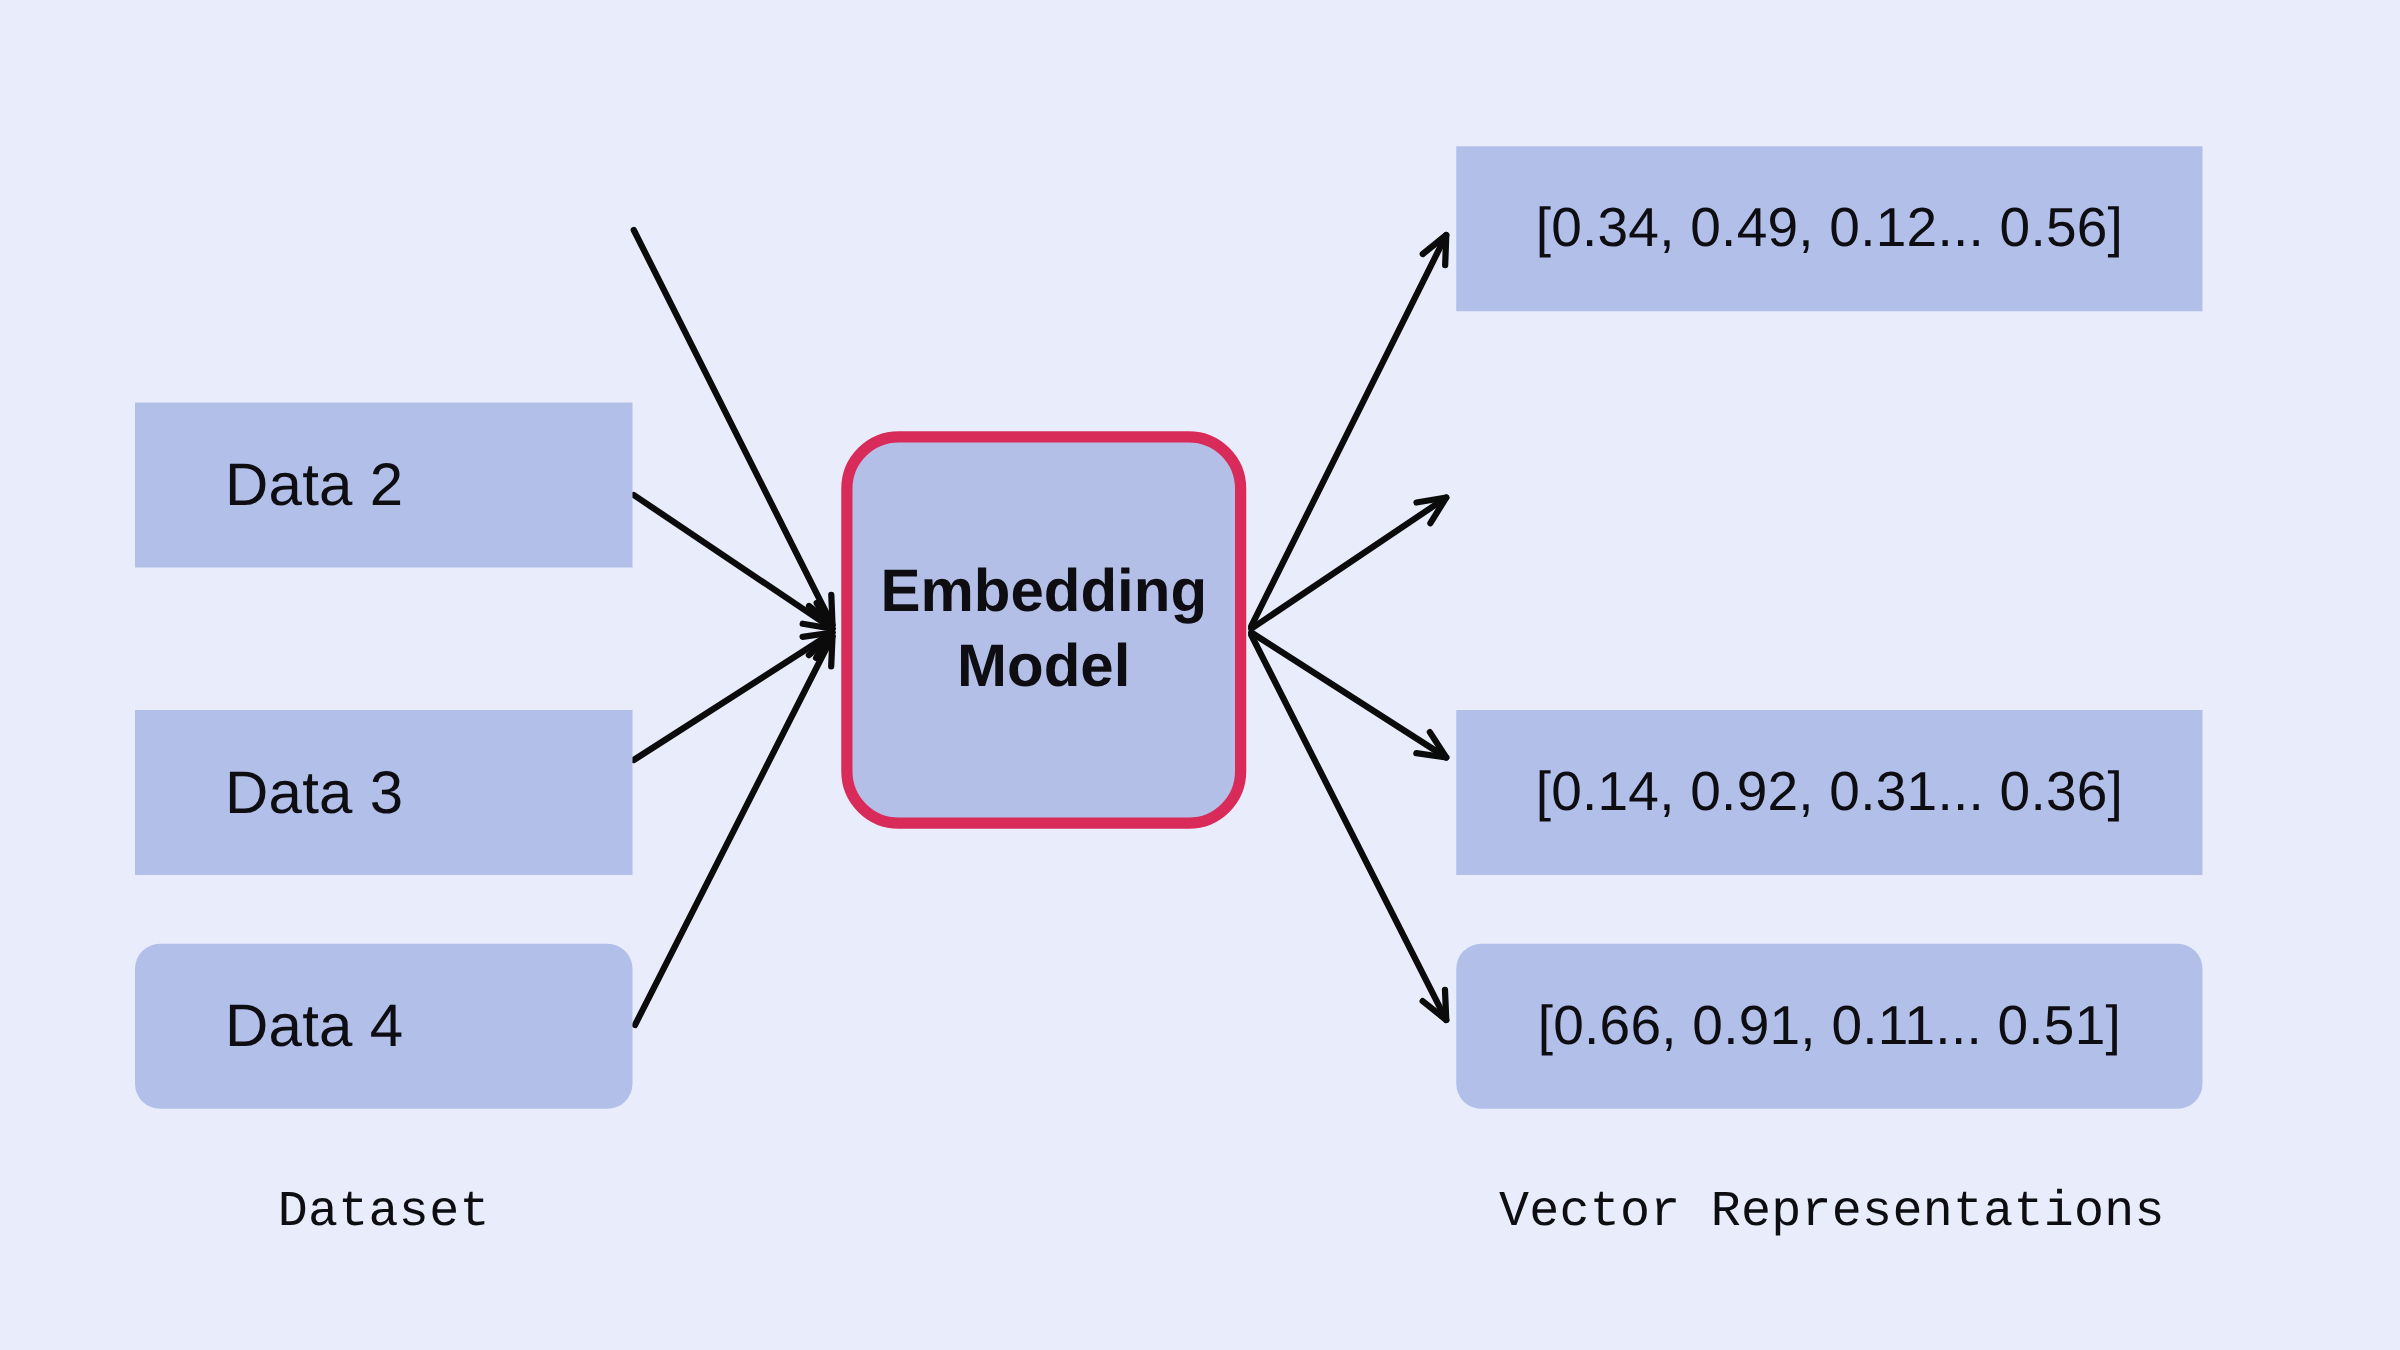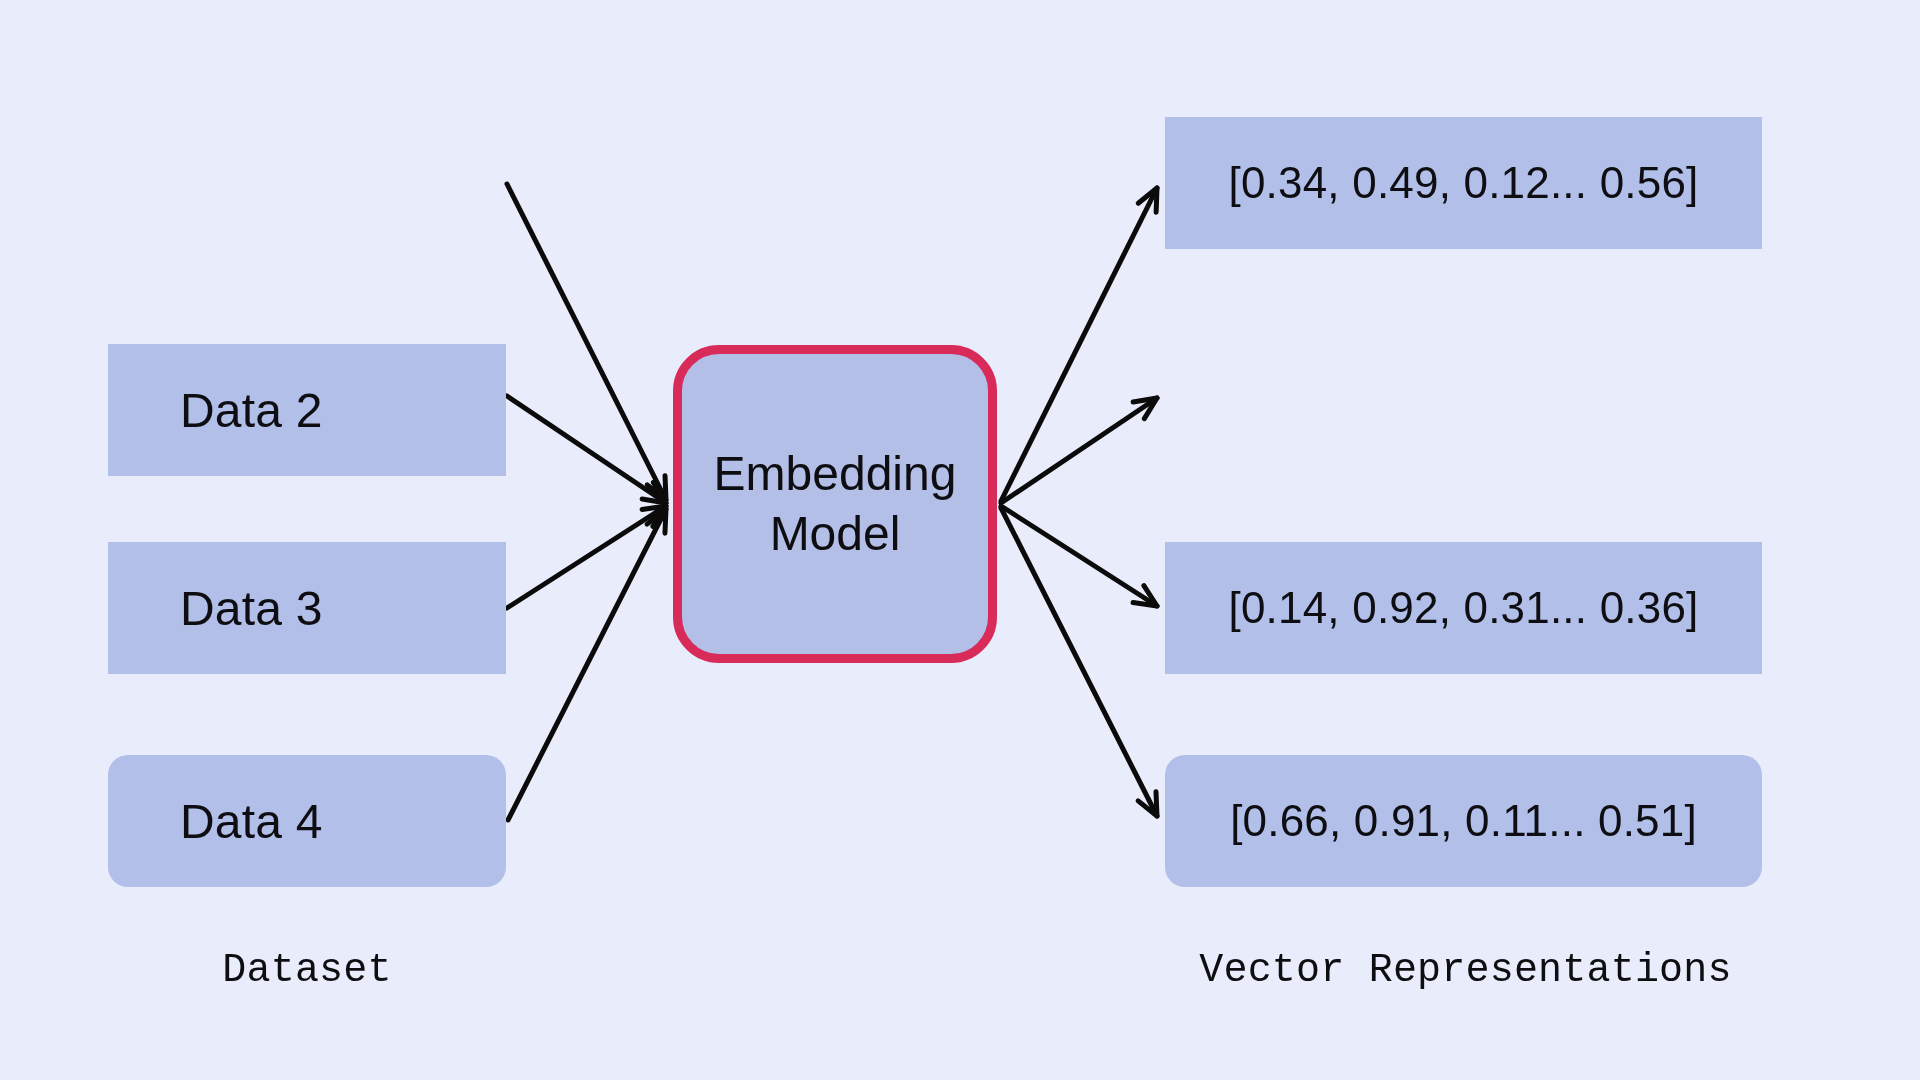--- a/index.html
+++ b/index.html
@@ -27,34 +27,35 @@
     position:absolute;
     background:var(--box-fill);
     display:flex;
     align-items:center;
     font-size:48px;
     letter-spacing:0.2px;
   }
   .data-box{left:108px;width:398px;height:132px;padding-left:72px;}
   .vector-box{left:1165px;width:597px;height:132px;justify-content:center;font-size:44px;}
   .row-0{top:117px;}
-  .row-1{top:344px;}
-  .row-2{top:542px;}
+  .row-1{top:322px;}
+  .row-2{top:568px;}
   .row-3{top:755px;border-radius:20px;}
 
   .model-box{
     position:absolute;
     left:673px;top:345px;width:324px;height:318px;
     background:var(--model-fill);
     border:9px solid var(--model-border);
     border-radius:46px;
     display:flex;flex-direction:column;
     align-items:center;justify-content:center;
     font-size:48px;line-height:60px;
     text-align:center;
+    font-weight:bold;
   }
 
   .caption{
     position:absolute;top:942px;height:56px;
     display:flex;align-items:center;justify-content:center;
     font-size:40px;letter-spacing:0.2px;font-family:Liberation Mono, monospace;
   }
   .caption-left{left:108px;width:398px;}
   .caption-right{left:1167px;width:597px;}
 </style>

